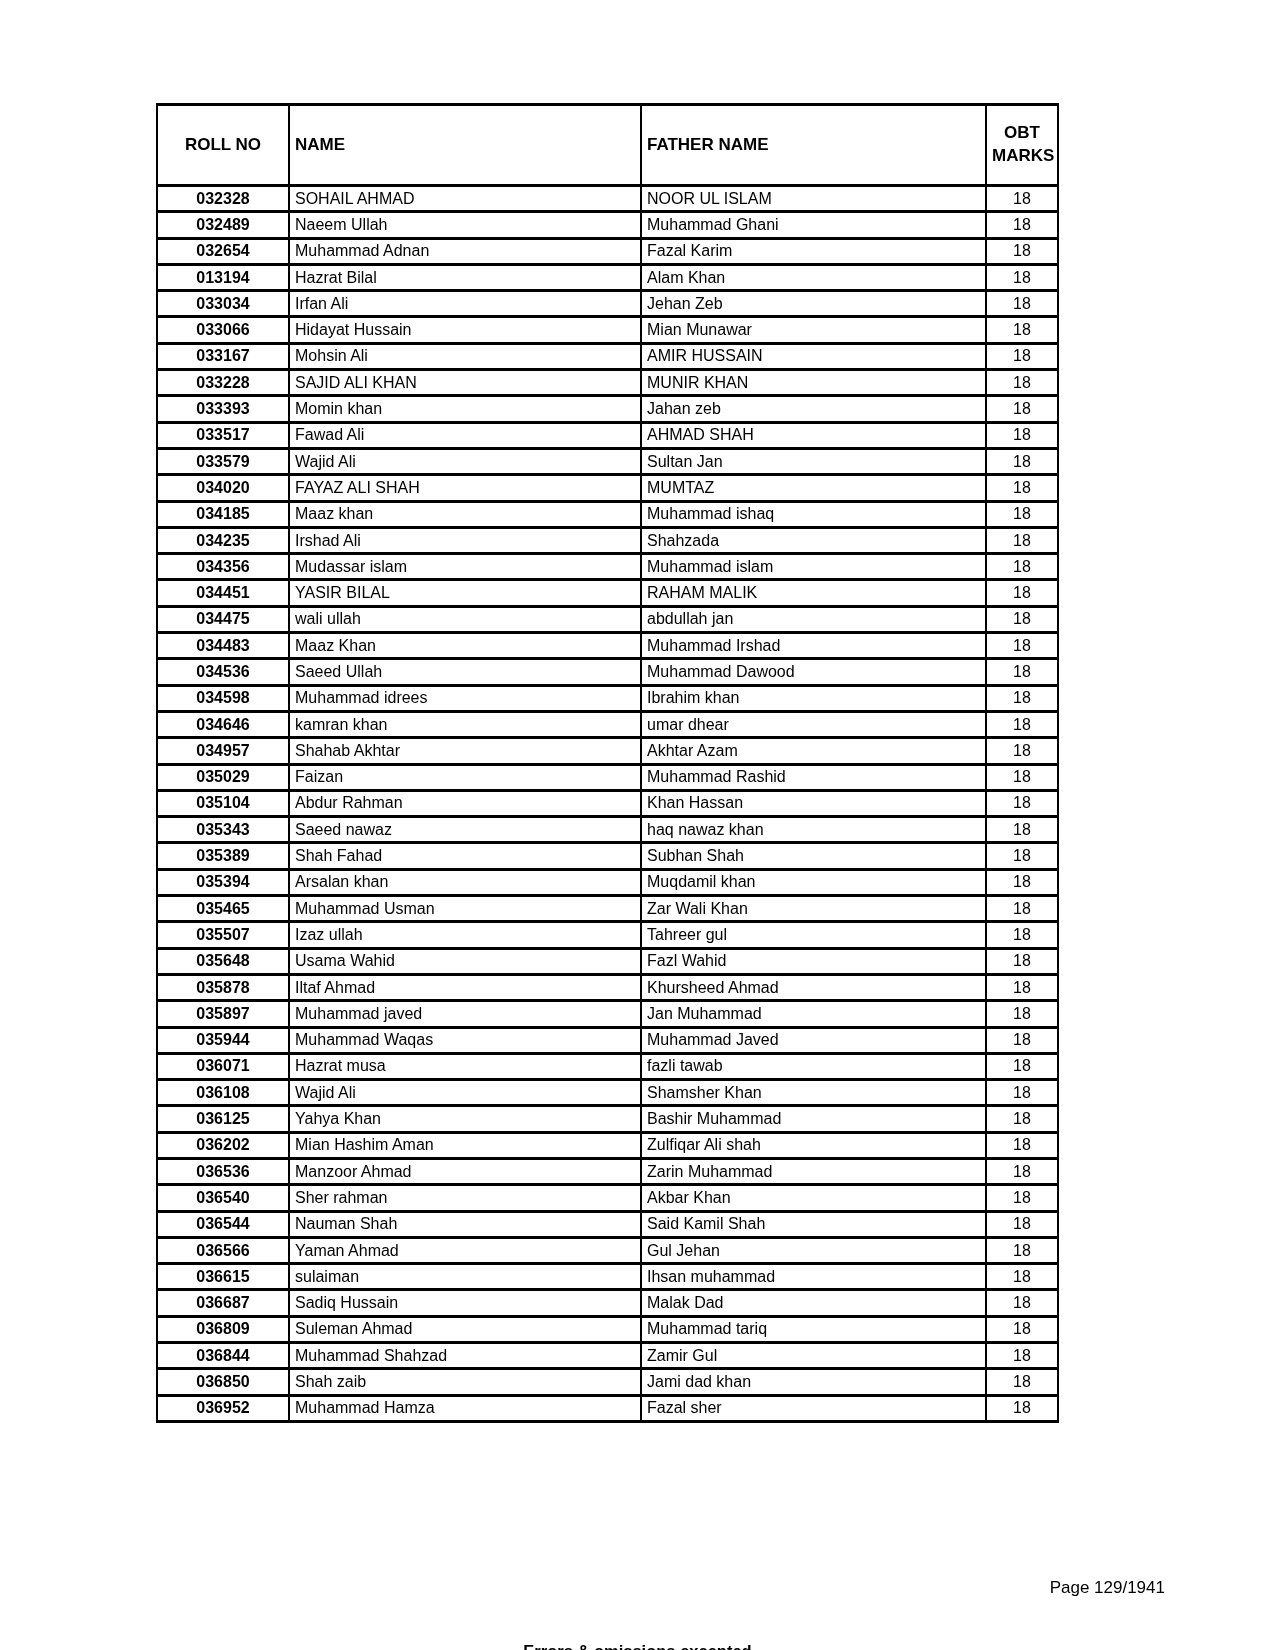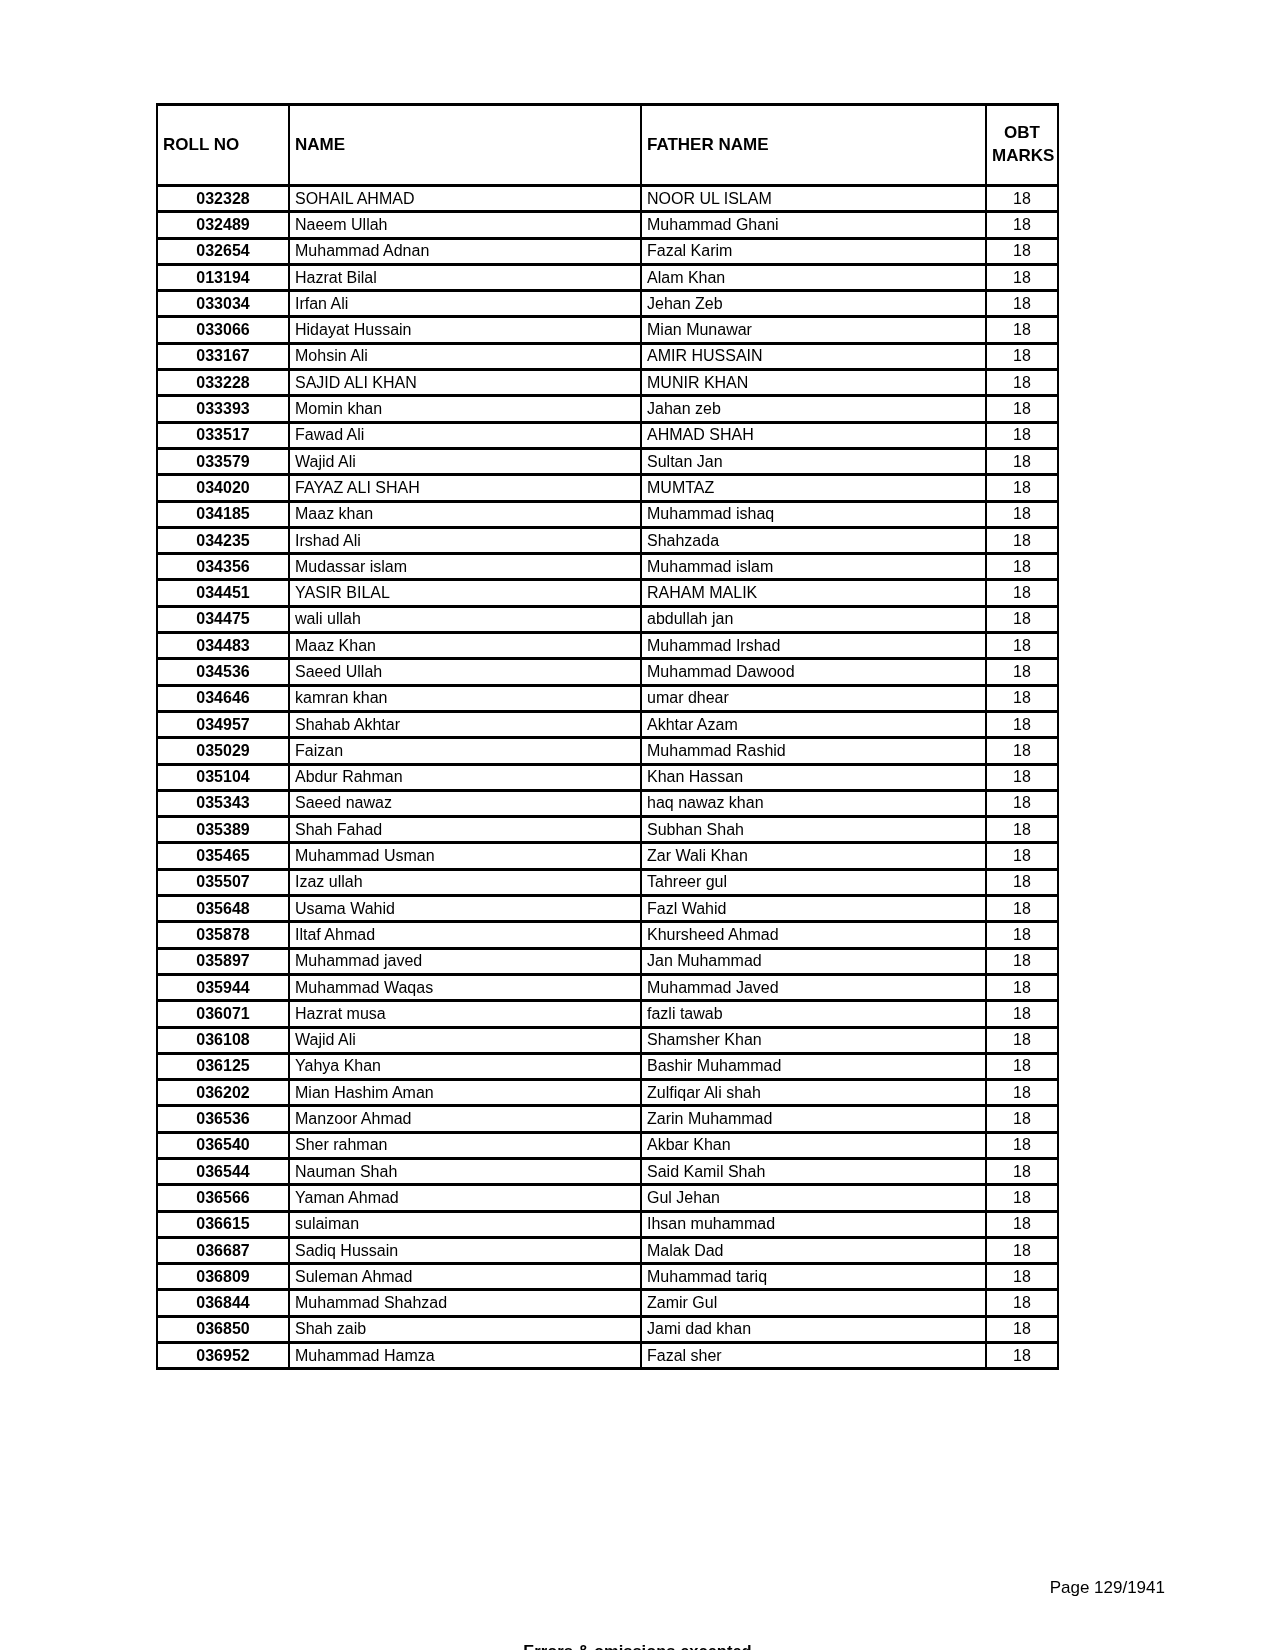--- a/index.html
+++ b/index.html
@@ -31,21 +31,21 @@
     overflow:hidden;
     white-space:nowrap;
   }
   table.results thead th{
     height:78px;
     font-size:17px;
     font-weight:bold;
     vertical-align:middle;
     background:#fff;
   }
-  th.h-roll{text-align:left;}
+  th.h-roll{text-align:center;}
   th.h-name,th.h-father{text-align:left;}
   th.h-marks{text-align:center;font-size:16px;line-height:1.35;}
   table.results tbody td{
     height:23.3px;
     font-size:16px;
     vertical-align:middle;
   }
   td.cell-roll{
     text-align:center;
     font-weight:bold;
@@ -219,20 +219,26 @@
           <td class="cell-marks">18</td>
         </tr>
 
         <tr>
           <td class="cell-roll">034536</td>
           <td class="cell-name">Saeed Ullah</td>
           <td class="cell-father">Muhammad Dawood</td>
           <td class="cell-marks">18</td>
         </tr>
 
+        <tr>
+          <td class="cell-roll">034598</td>
+          <td class="cell-name">Muhammad idrees</td>
+          <td class="cell-father">Ibrahim khan</td>
+          <td class="cell-marks">18</td>
+        </tr>
 
         <tr>
           <td class="cell-roll">034646</td>
           <td class="cell-name">kamran khan</td>
           <td class="cell-father">umar dhear</td>
           <td class="cell-marks">18</td>
         </tr>
 
         <tr>
           <td class="cell-roll">034957</td>
@@ -262,20 +268,26 @@
           <td class="cell-marks">18</td>
         </tr>
 
         <tr>
           <td class="cell-roll">035389</td>
           <td class="cell-name">Shah Fahad</td>
           <td class="cell-father">Subhan Shah</td>
           <td class="cell-marks">18</td>
         </tr>
 
+        <tr>
+          <td class="cell-roll">035394</td>
+          <td class="cell-name">Arsalan khan</td>
+          <td class="cell-father">Muqdamil khan</td>
+          <td class="cell-marks">18</td>
+        </tr>
 
         <tr>
           <td class="cell-roll">035465</td>
           <td class="cell-name">Muhammad Usman</td>
           <td class="cell-father">Zar Wali Khan</td>
           <td class="cell-marks">18</td>
         </tr>
 
         <tr>
           <td class="cell-roll">035507</td>

